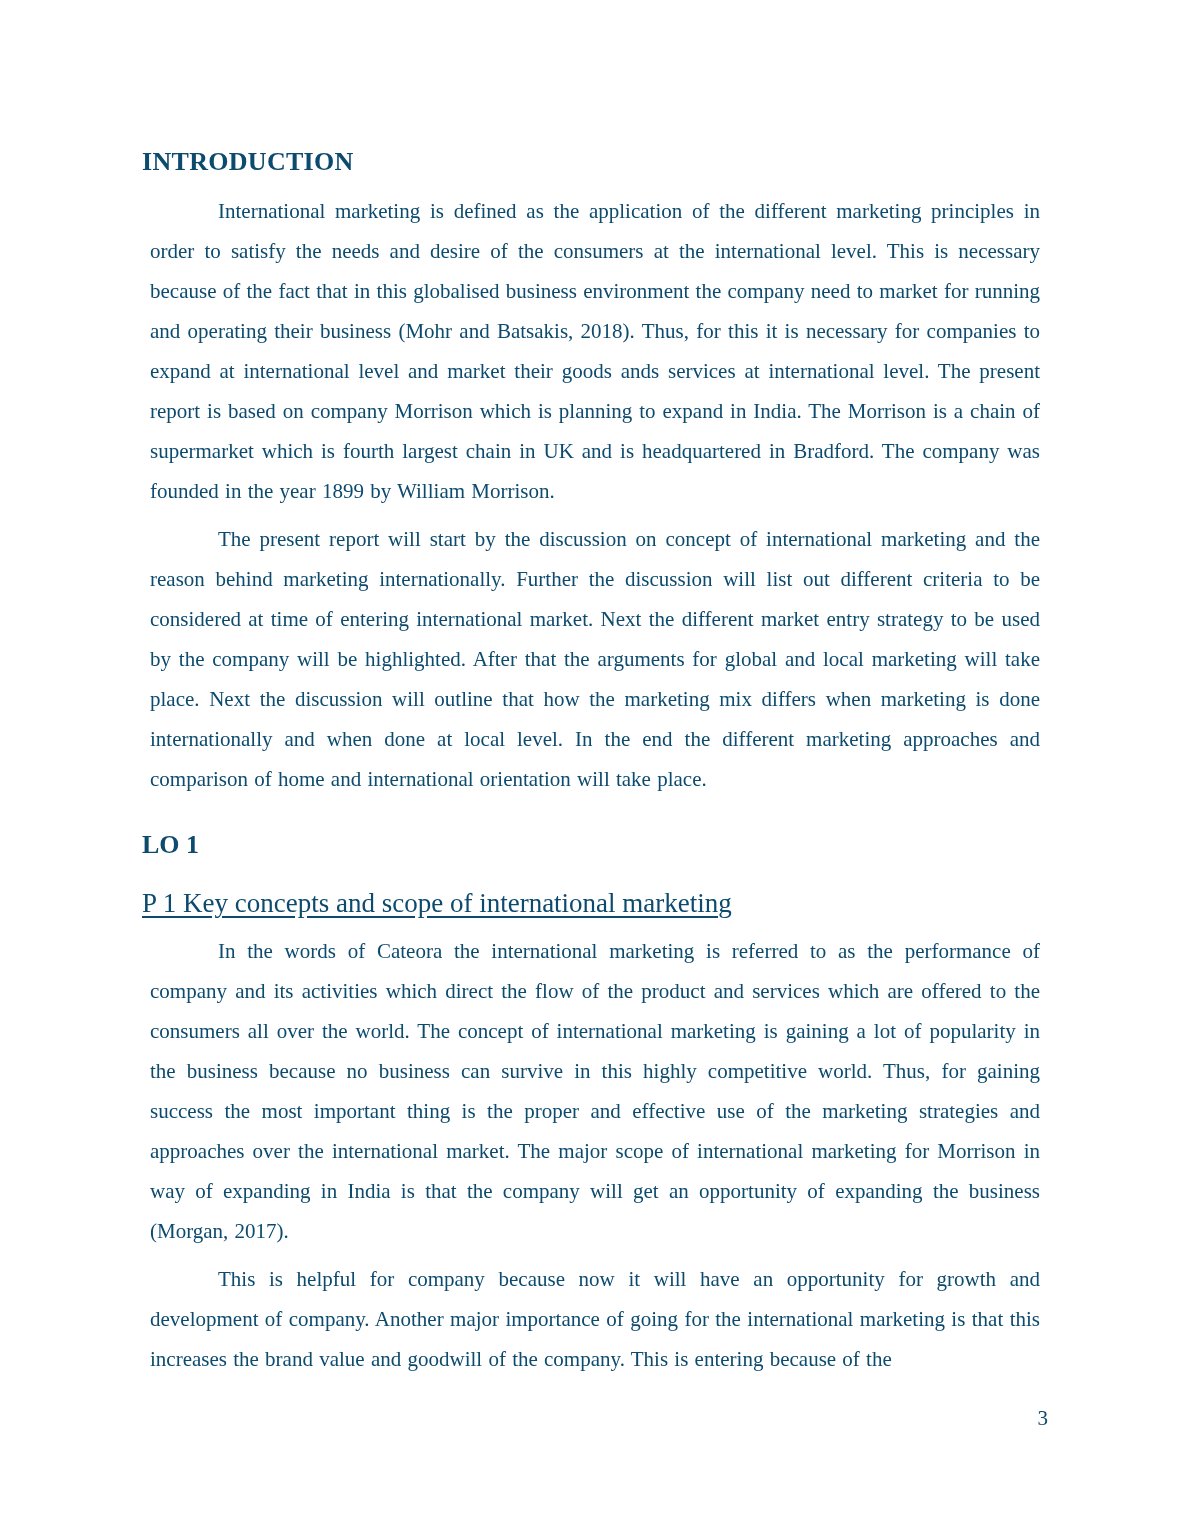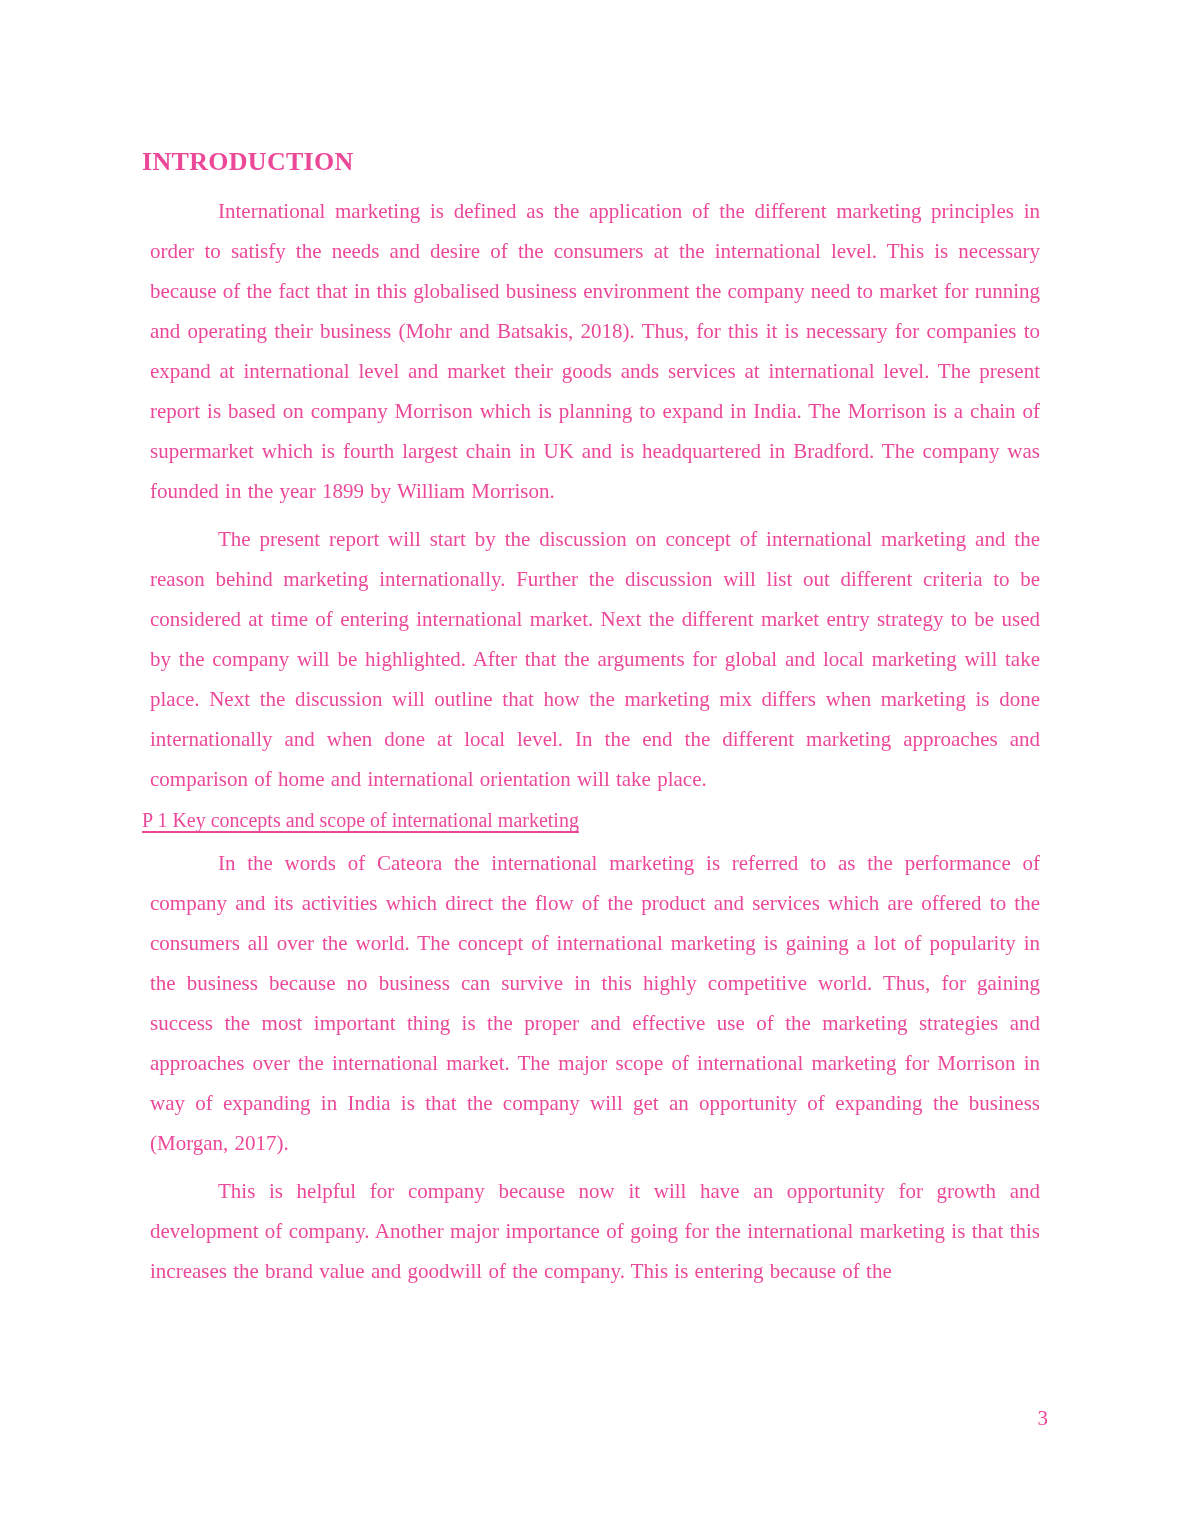--- a/index.html
+++ b/index.html
@@ -5,41 +5,41 @@
   html, body {
     margin: 0;
     padding: 0;
     background: #ffffff;
   }
   .page {
     position: relative;
     width: 1190px;
     height: 1540px;
     background: #ffffff;
-    color: #ec4899;
+    color: #0c4a6e;
     font-family: "Liberation Serif", serif;
     box-sizing: border-box;
     padding: 146px 142px 0 142px;
     overflow: hidden;
   }
   .h-main {
     font-size: 26px;
     font-weight: bold;
     margin: 0 0 14px 0;
     line-height: 1.2;
     letter-spacing: 0.3px;
   }
   .h-lo {
     font-size: 26px;
     font-weight: bold;
     margin: 30px 0 26px 0;
     line-height: 1.2;
   }
   .h-sub {
-    font-size: 20px;
+    font-size: 27px;
     font-weight: normal;
     text-decoration: underline;
     text-underline-offset: 4px;
     margin: 0 0 10px 0;
     line-height: 1.3;
   }
   .body-para {
     font-size: 21px;
     line-height: 40px;
     text-align: justify;
@@ -59,20 +59,21 @@
 <body>
 
 <div class="page">
 
   <h1 class="h-main">INTRODUCTION</h1>
 
   <p class="body-para">International marketing is defined as the application of the different marketing principles in order to satisfy the needs and desire of the consumers at the international level. This is necessary because of the fact that in this globalised business environment the company need to market for running and operating their business (Mohr and Batsakis, 2018). Thus, for this it is necessary for companies to expand at international level and market their goods ands services at international level. The present report is based on company Morrison which is planning to expand in India. The Morrison is a chain of supermarket which is fourth largest chain in UK and is headquartered in Bradford. The company was founded in the year 1899 by William Morrison.</p>
 
   <p class="body-para">The present report will start by the discussion on concept of international marketing and the reason behind marketing internationally. Further the discussion will list out different criteria to be considered at time of entering international market. Next the different market entry strategy to be used by the company will be highlighted. After that the arguments for global and local marketing will take place. Next the discussion will outline that how the marketing mix differs when marketing is done internationally and when done at local level. In the end the different marketing approaches and comparison of home and international orientation will take place.</p>
 
+  <h2 class="h-lo">LO 1</h2>
 
   <h3 class="h-sub">P 1 Key concepts and scope of international marketing</h3>
 
   <p class="body-para">In the words of Cateora the international marketing is referred to as the performance of company and its activities which direct the flow of the product and services which are offered to the consumers all over the world. The concept of international marketing is gaining a lot of popularity in the business because no business can survive in this highly competitive world. Thus, for gaining success the most important thing is the proper and effective use of the marketing strategies and approaches over the international market. The major scope of international marketing for Morrison in way of expanding in India is that the company will get an opportunity of expanding the business (Morgan, 2017).</p>
 
   <p class="body-para">This is helpful for company because now it will have an opportunity for growth and development of company. Another major importance of going for the international marketing is that this increases the brand value and goodwill of the company. This is entering because of the</p>
 
   <div class="page-number">3</div>
 
 </div>

